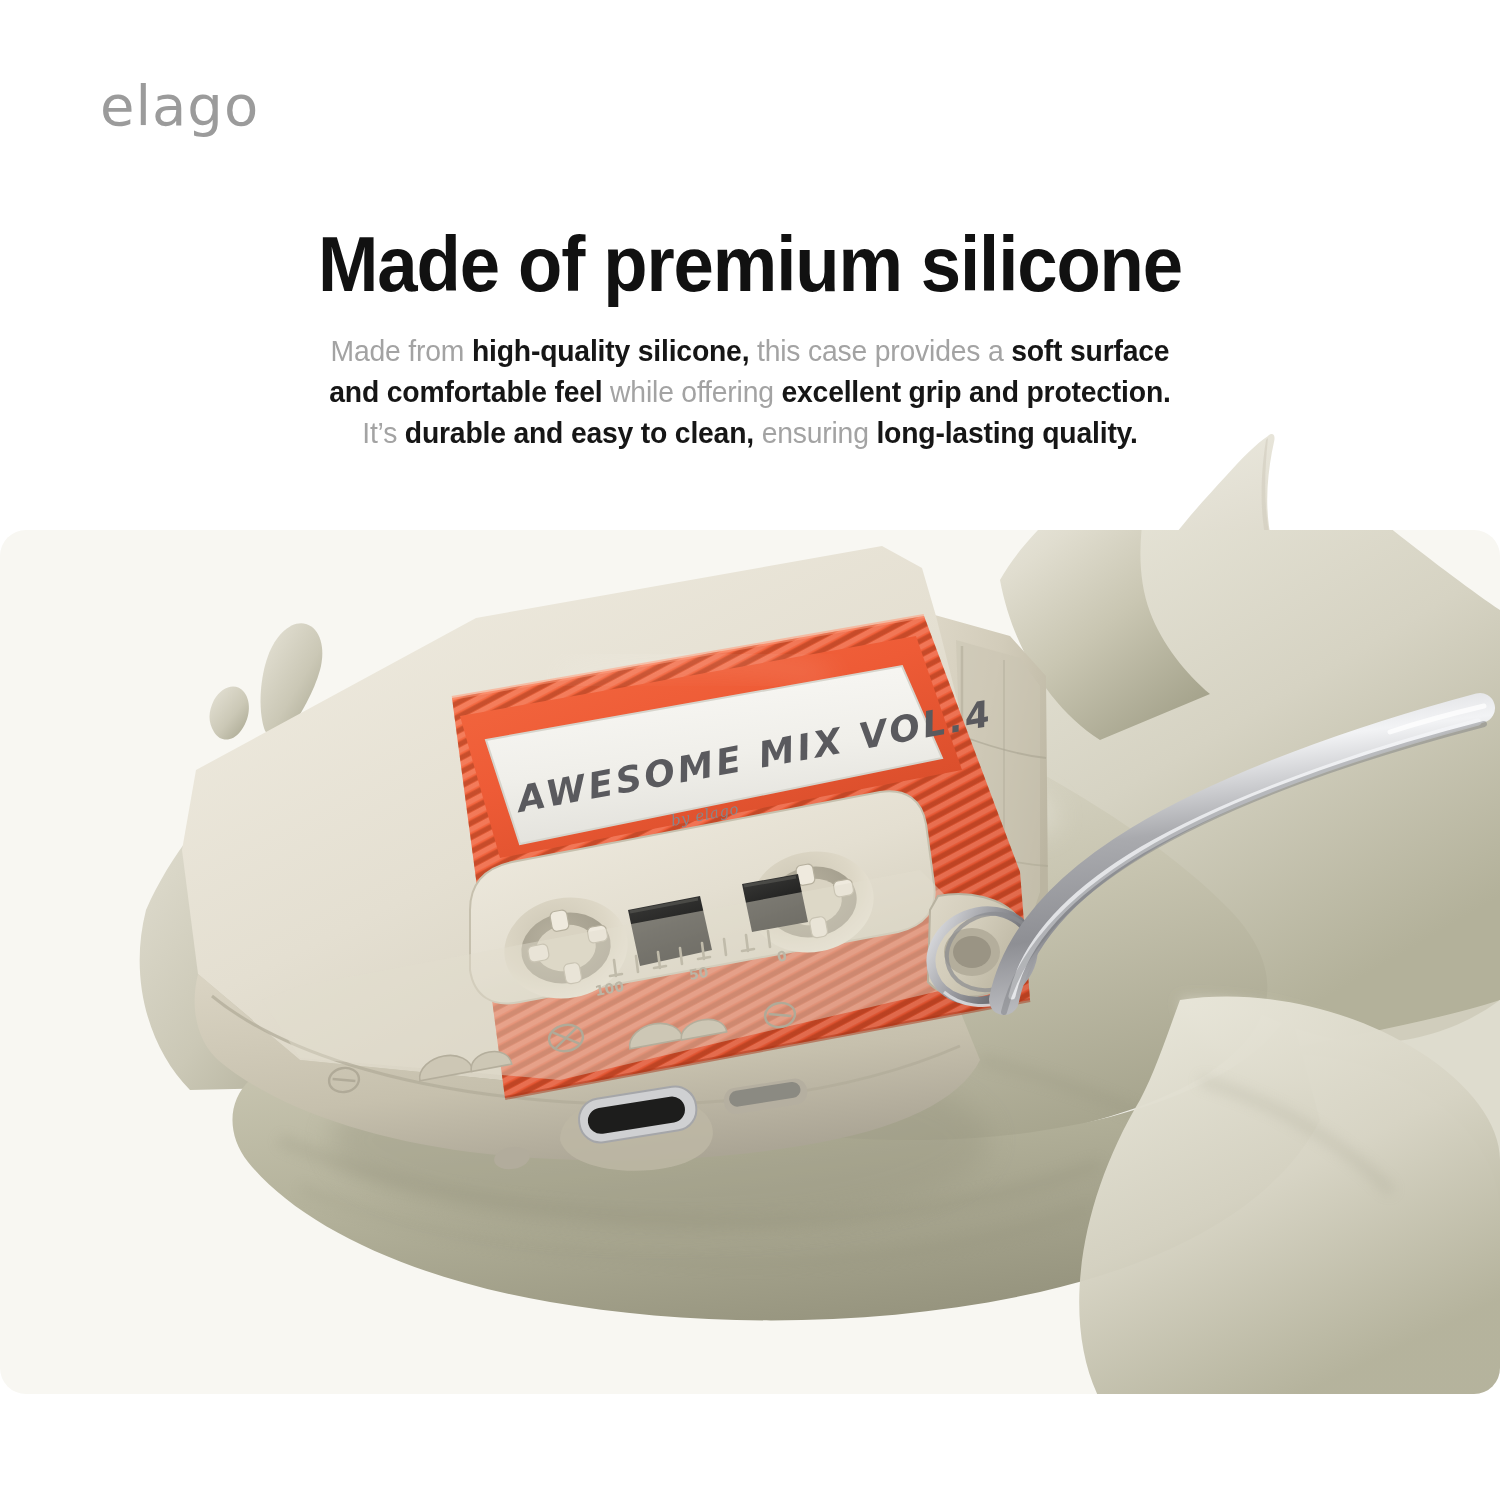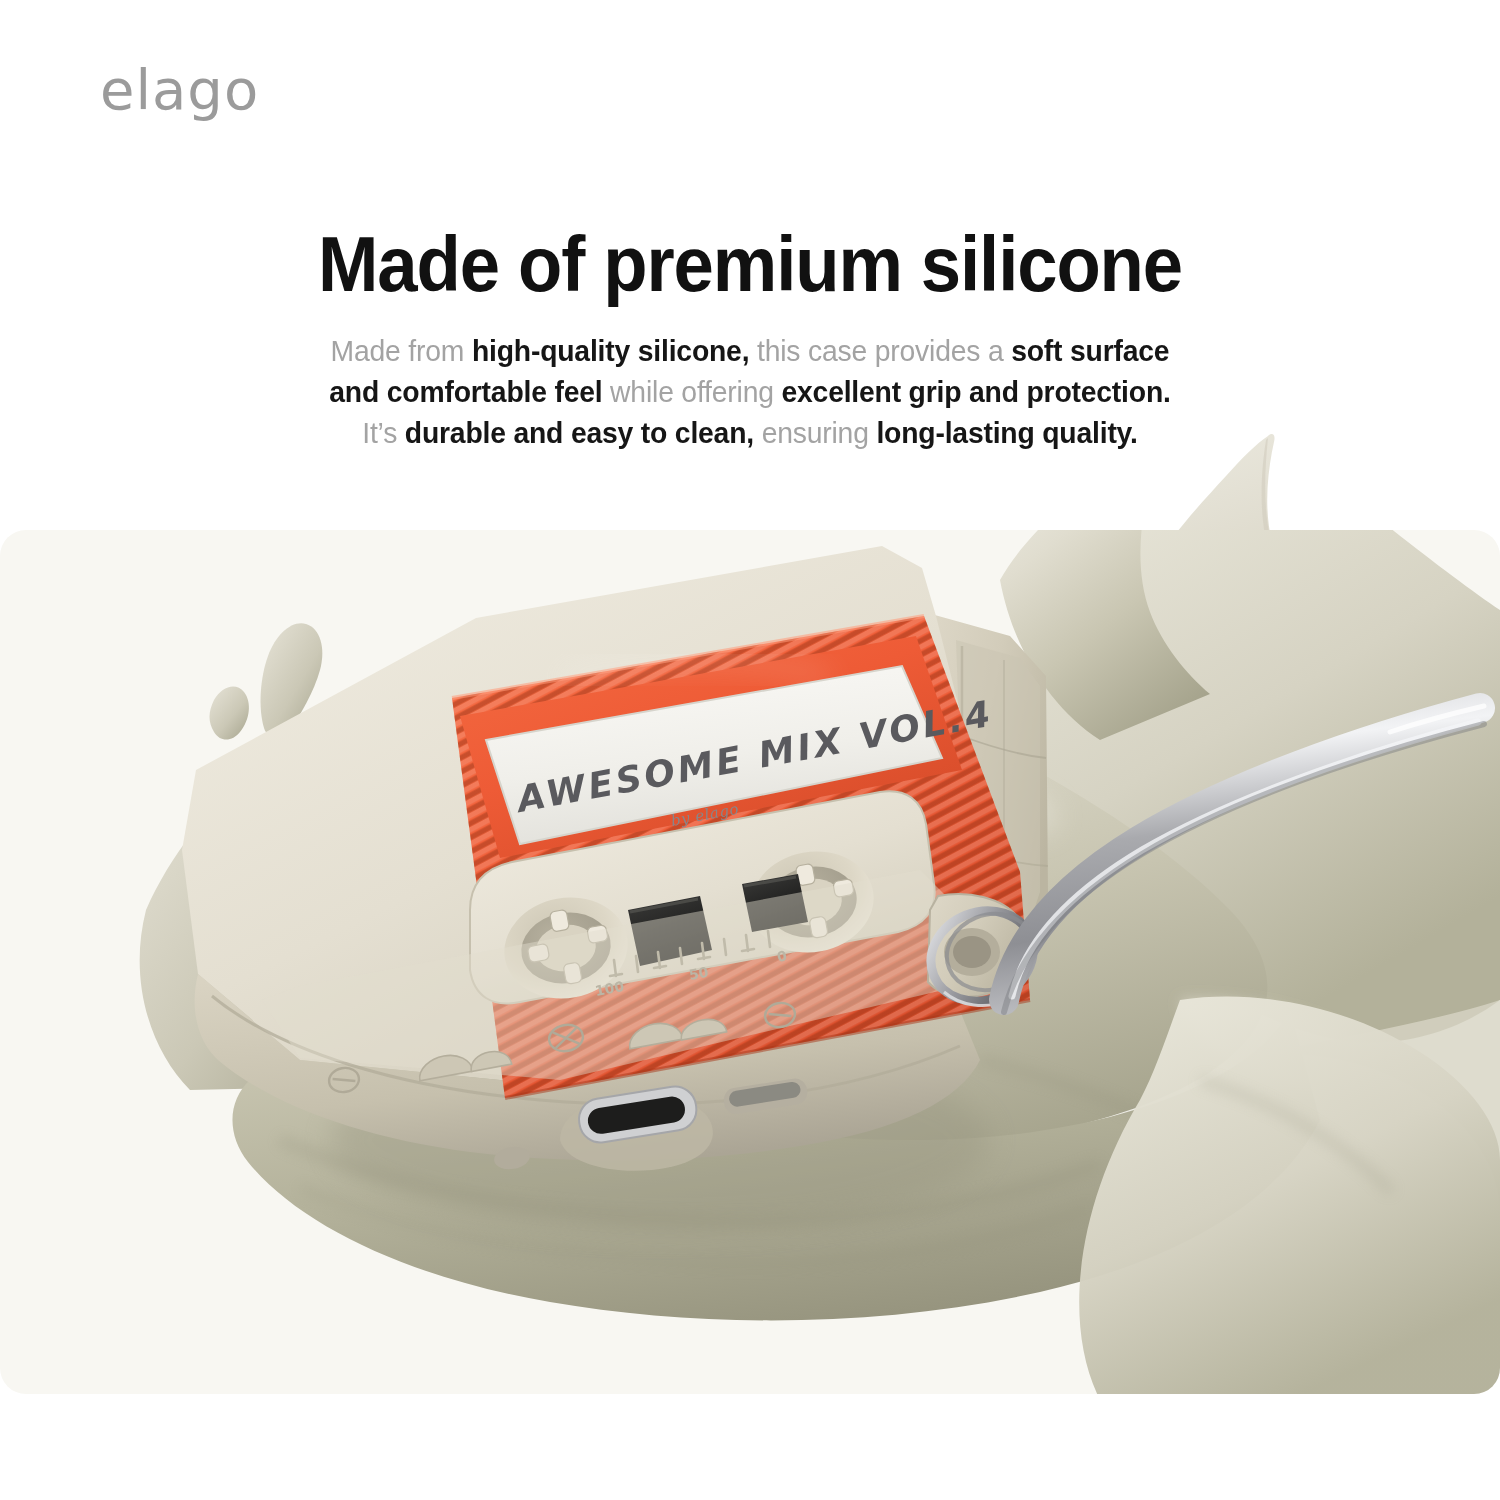--- a/index.html
+++ b/index.html
@@ -9,21 +9,21 @@
   body {
     width: 1500px; height: 1500px;
     font-family: "Liberation Sans", sans-serif;
     overflow: hidden;
     position: relative;
   }
 
   
   .brand-logo {
     position: absolute;
-    left: 100px; top: 62px;
+    left: 100px; top: 78px;
     font-size: 56px;
     letter-spacing: 1px;
     color: #9b9b9b;
     font-weight: 400;
     line-height: 1;
     font-family: "DejaVu Sans", sans-serif;
   }
 
   
   .headline {

